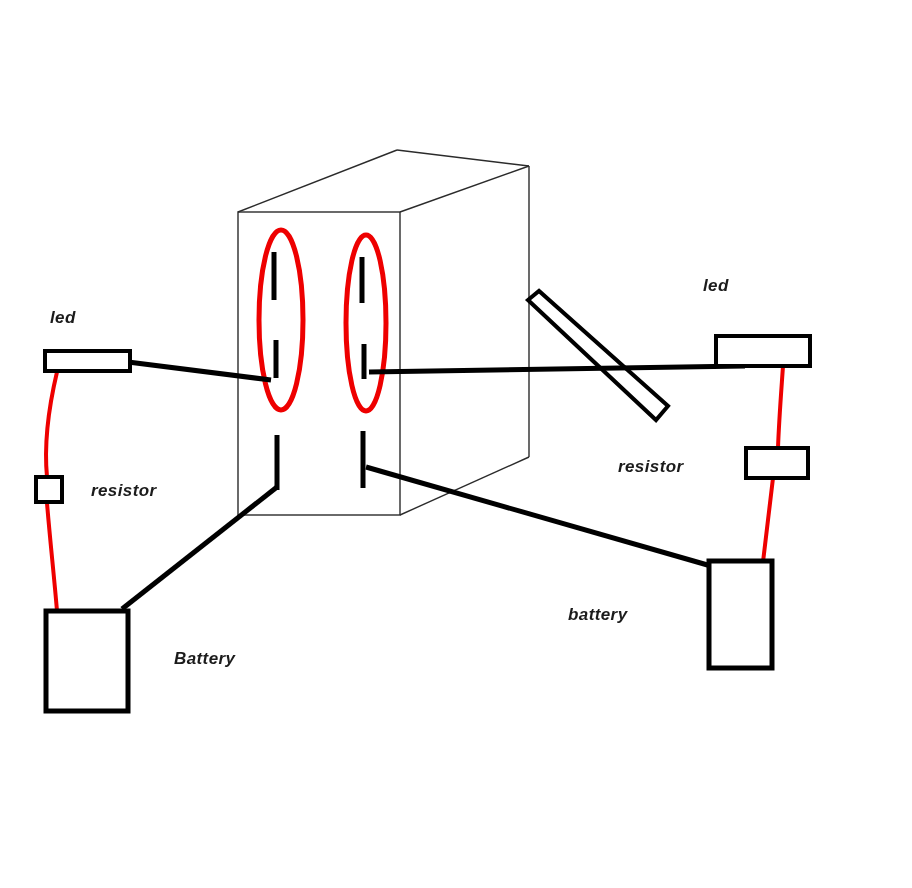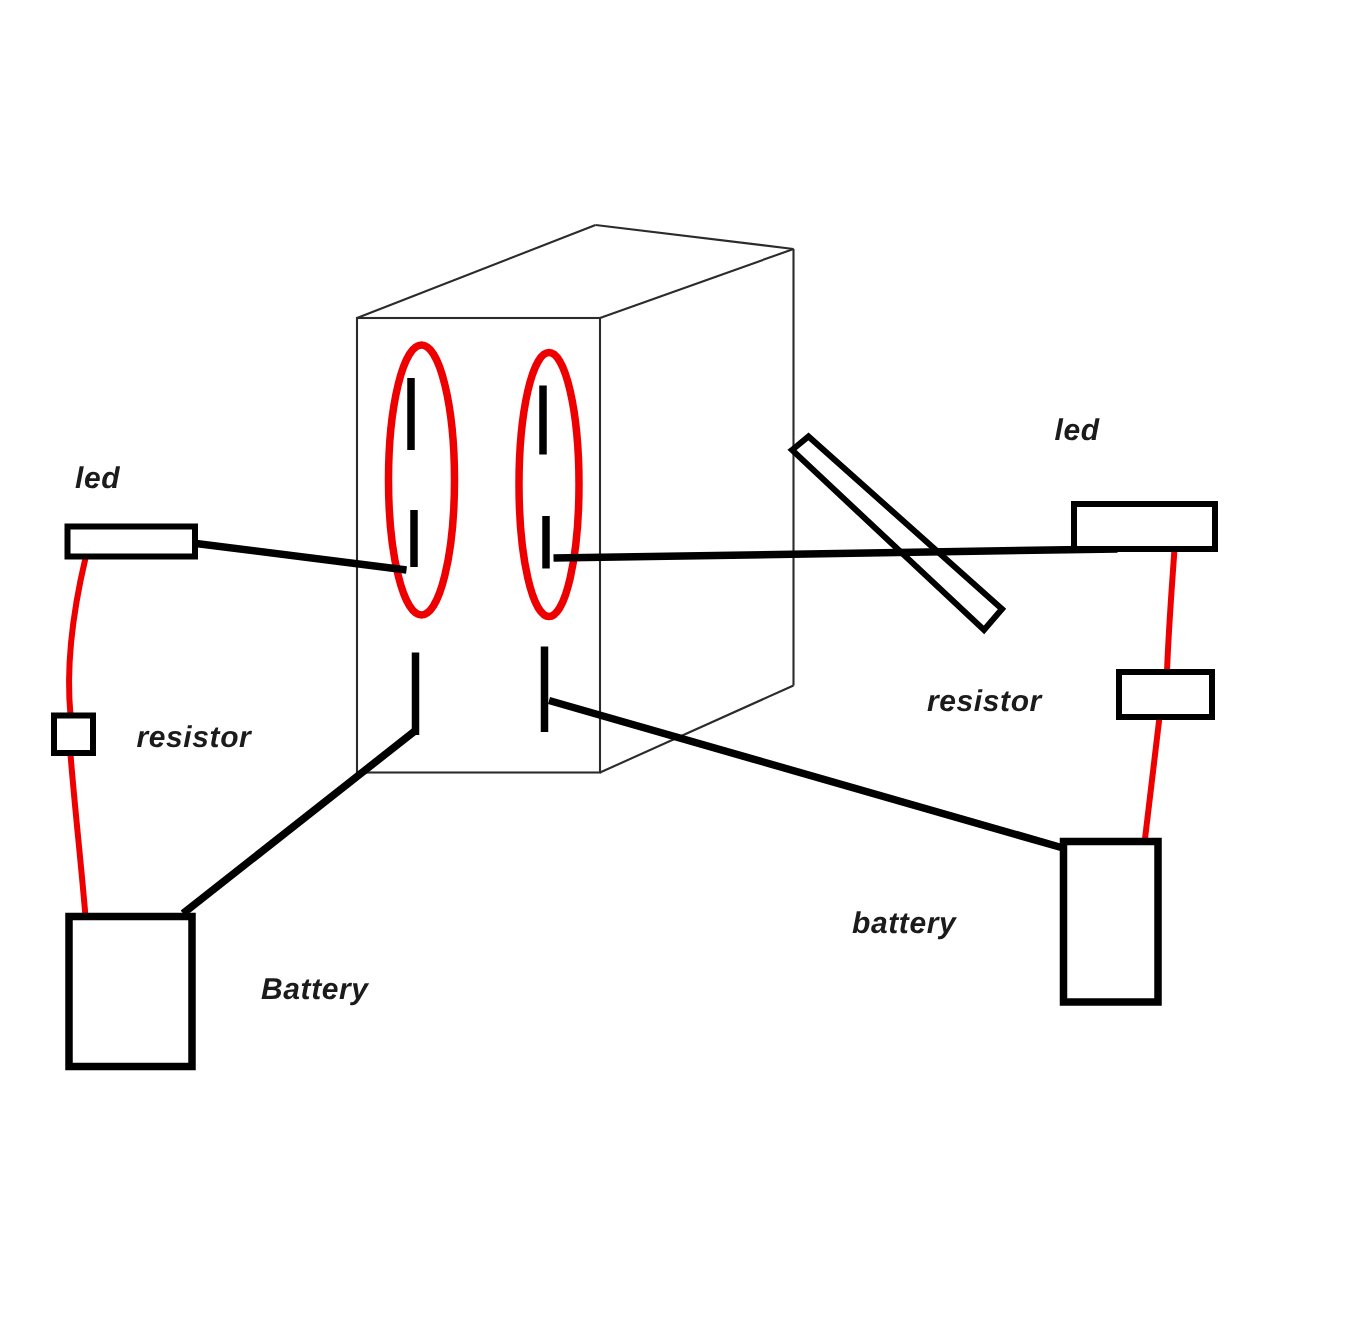--- a/index.html
+++ b/index.html
@@ -14,21 +14,21 @@
   .thin{fill:none;stroke-width:1.4px;}
   .thick{fill:none;stroke-width:5px;stroke-linecap:butt;}
   .slot{fill:none;stroke-width:5px;stroke-linecap:butt;}
   .comp{fill:#ffffff;stroke-width:4px;}
   .comp-heavy{fill:#ffffff;stroke-width:5px;}
   .wire{fill:none;stroke-width:4px;stroke-linecap:round;}
   .hl{fill:none;stroke-width:5px;}
   .blade{fill:#ffffff;stroke-width:4px;stroke-linejoin:miter;}
   .lbl{
     position:absolute;
-    font-size:20px;
+    font-size:17px;
     font-weight:bold;
     font-style:italic;
     color:#1b1b1b;
     letter-spacing:0.4px;
     white-space:nowrap;
     user-select:none;
   }
 </style>
 </head>
 <body>

